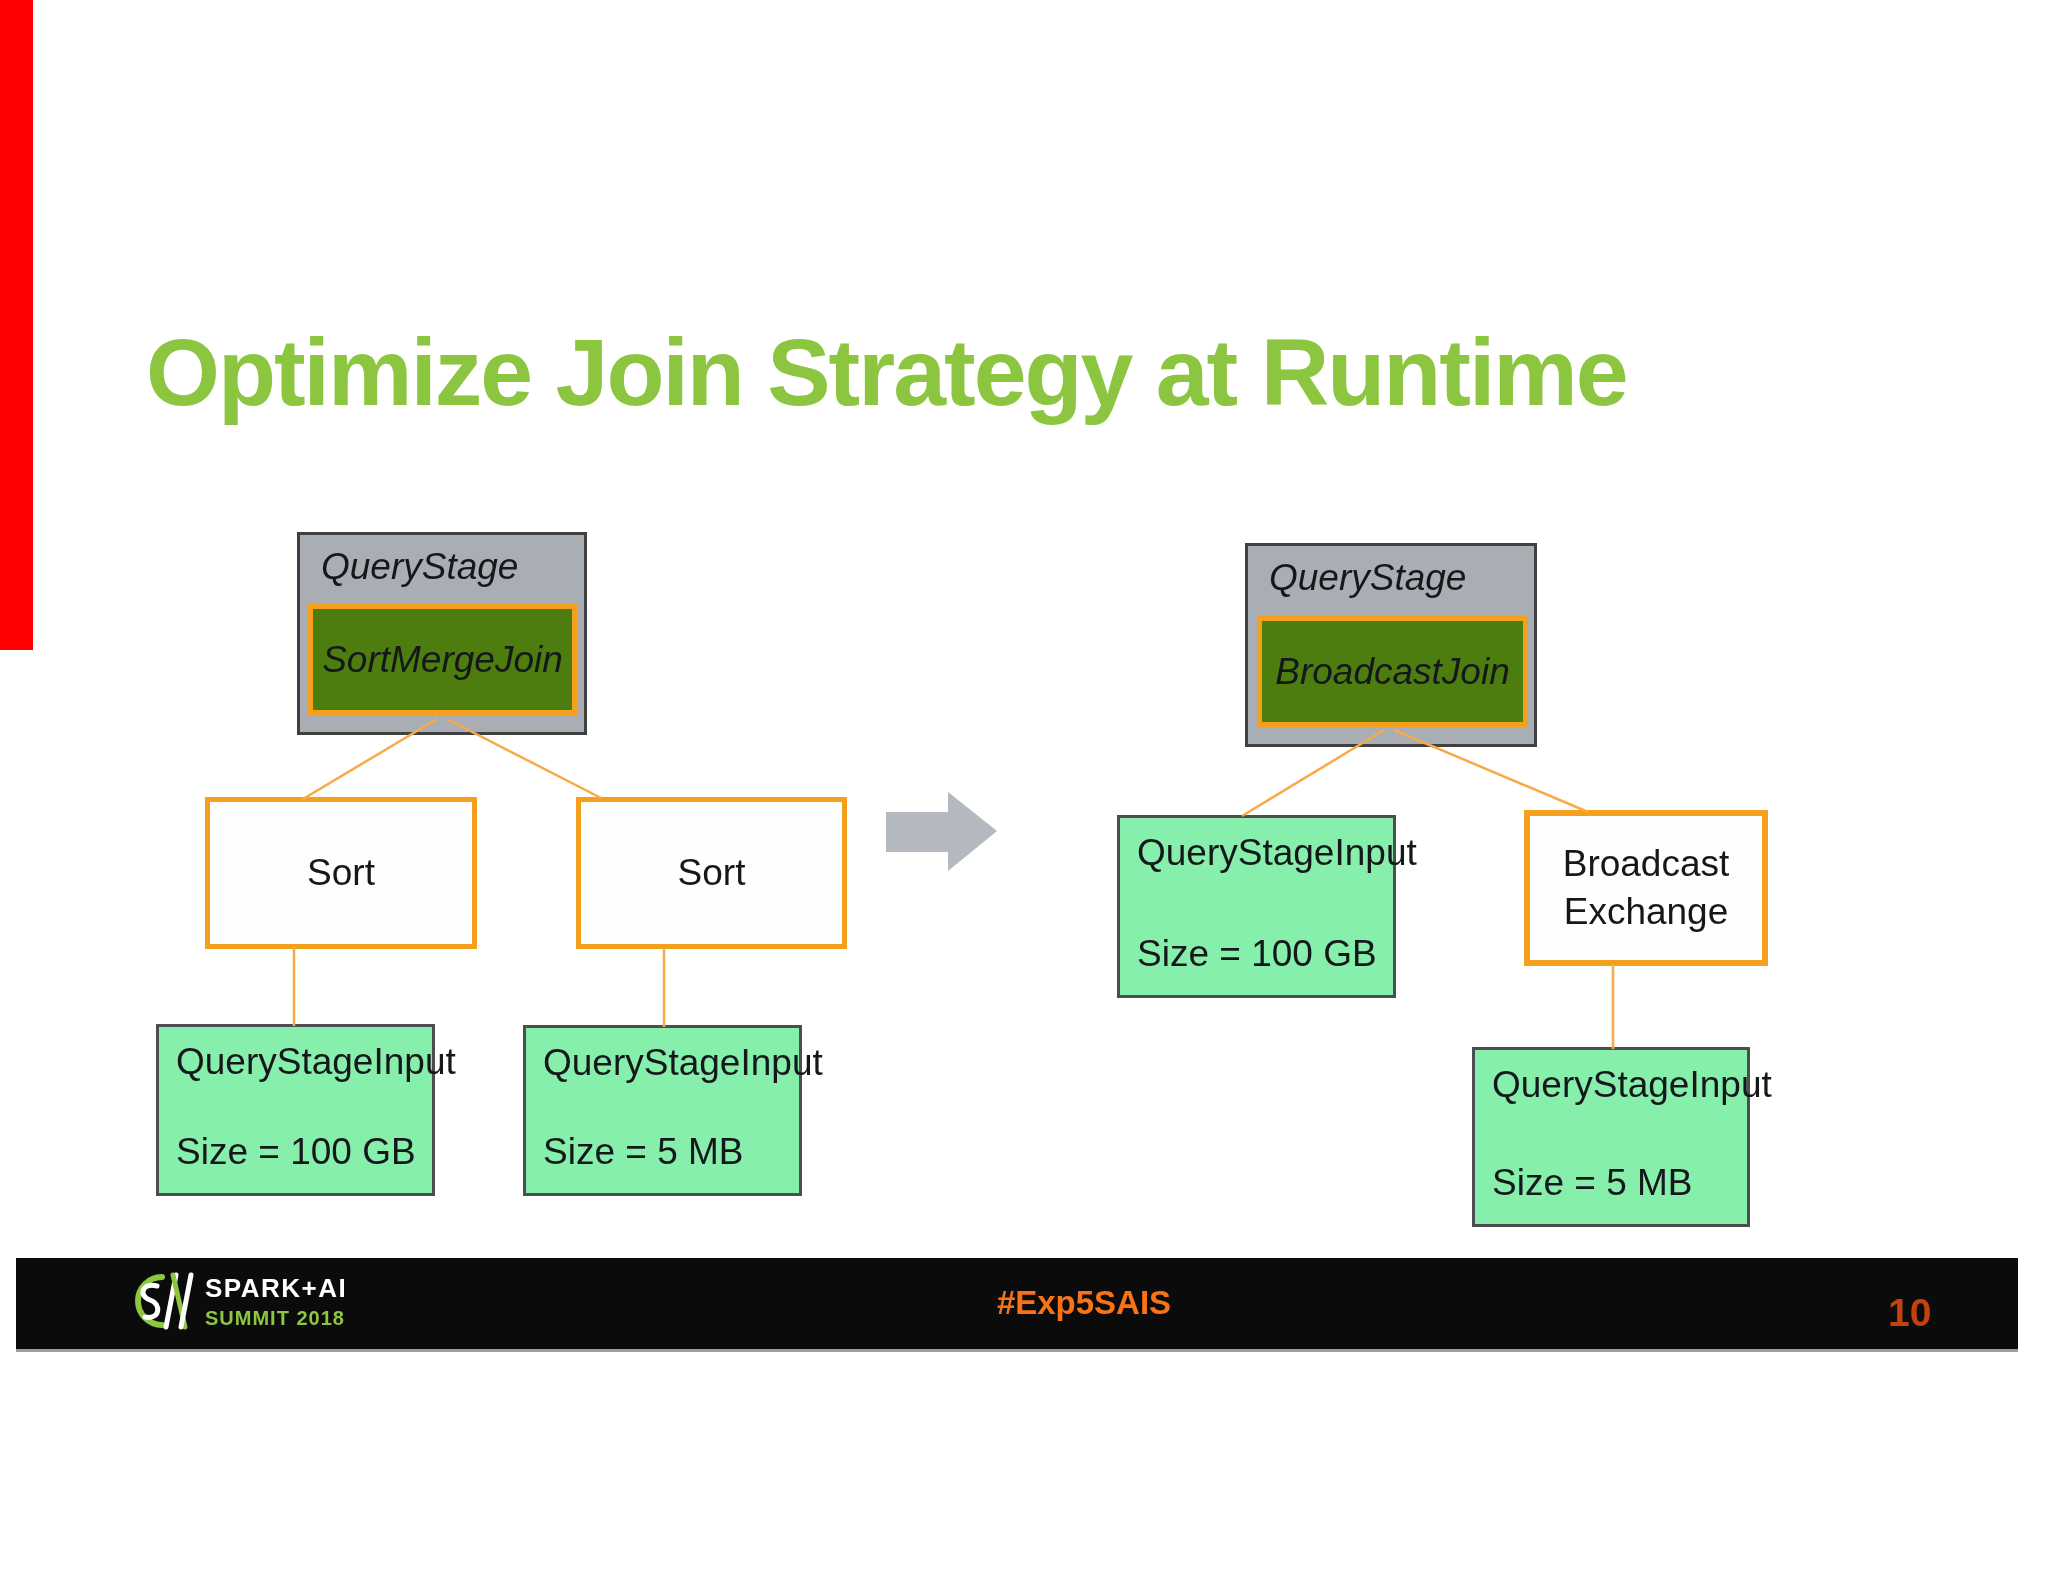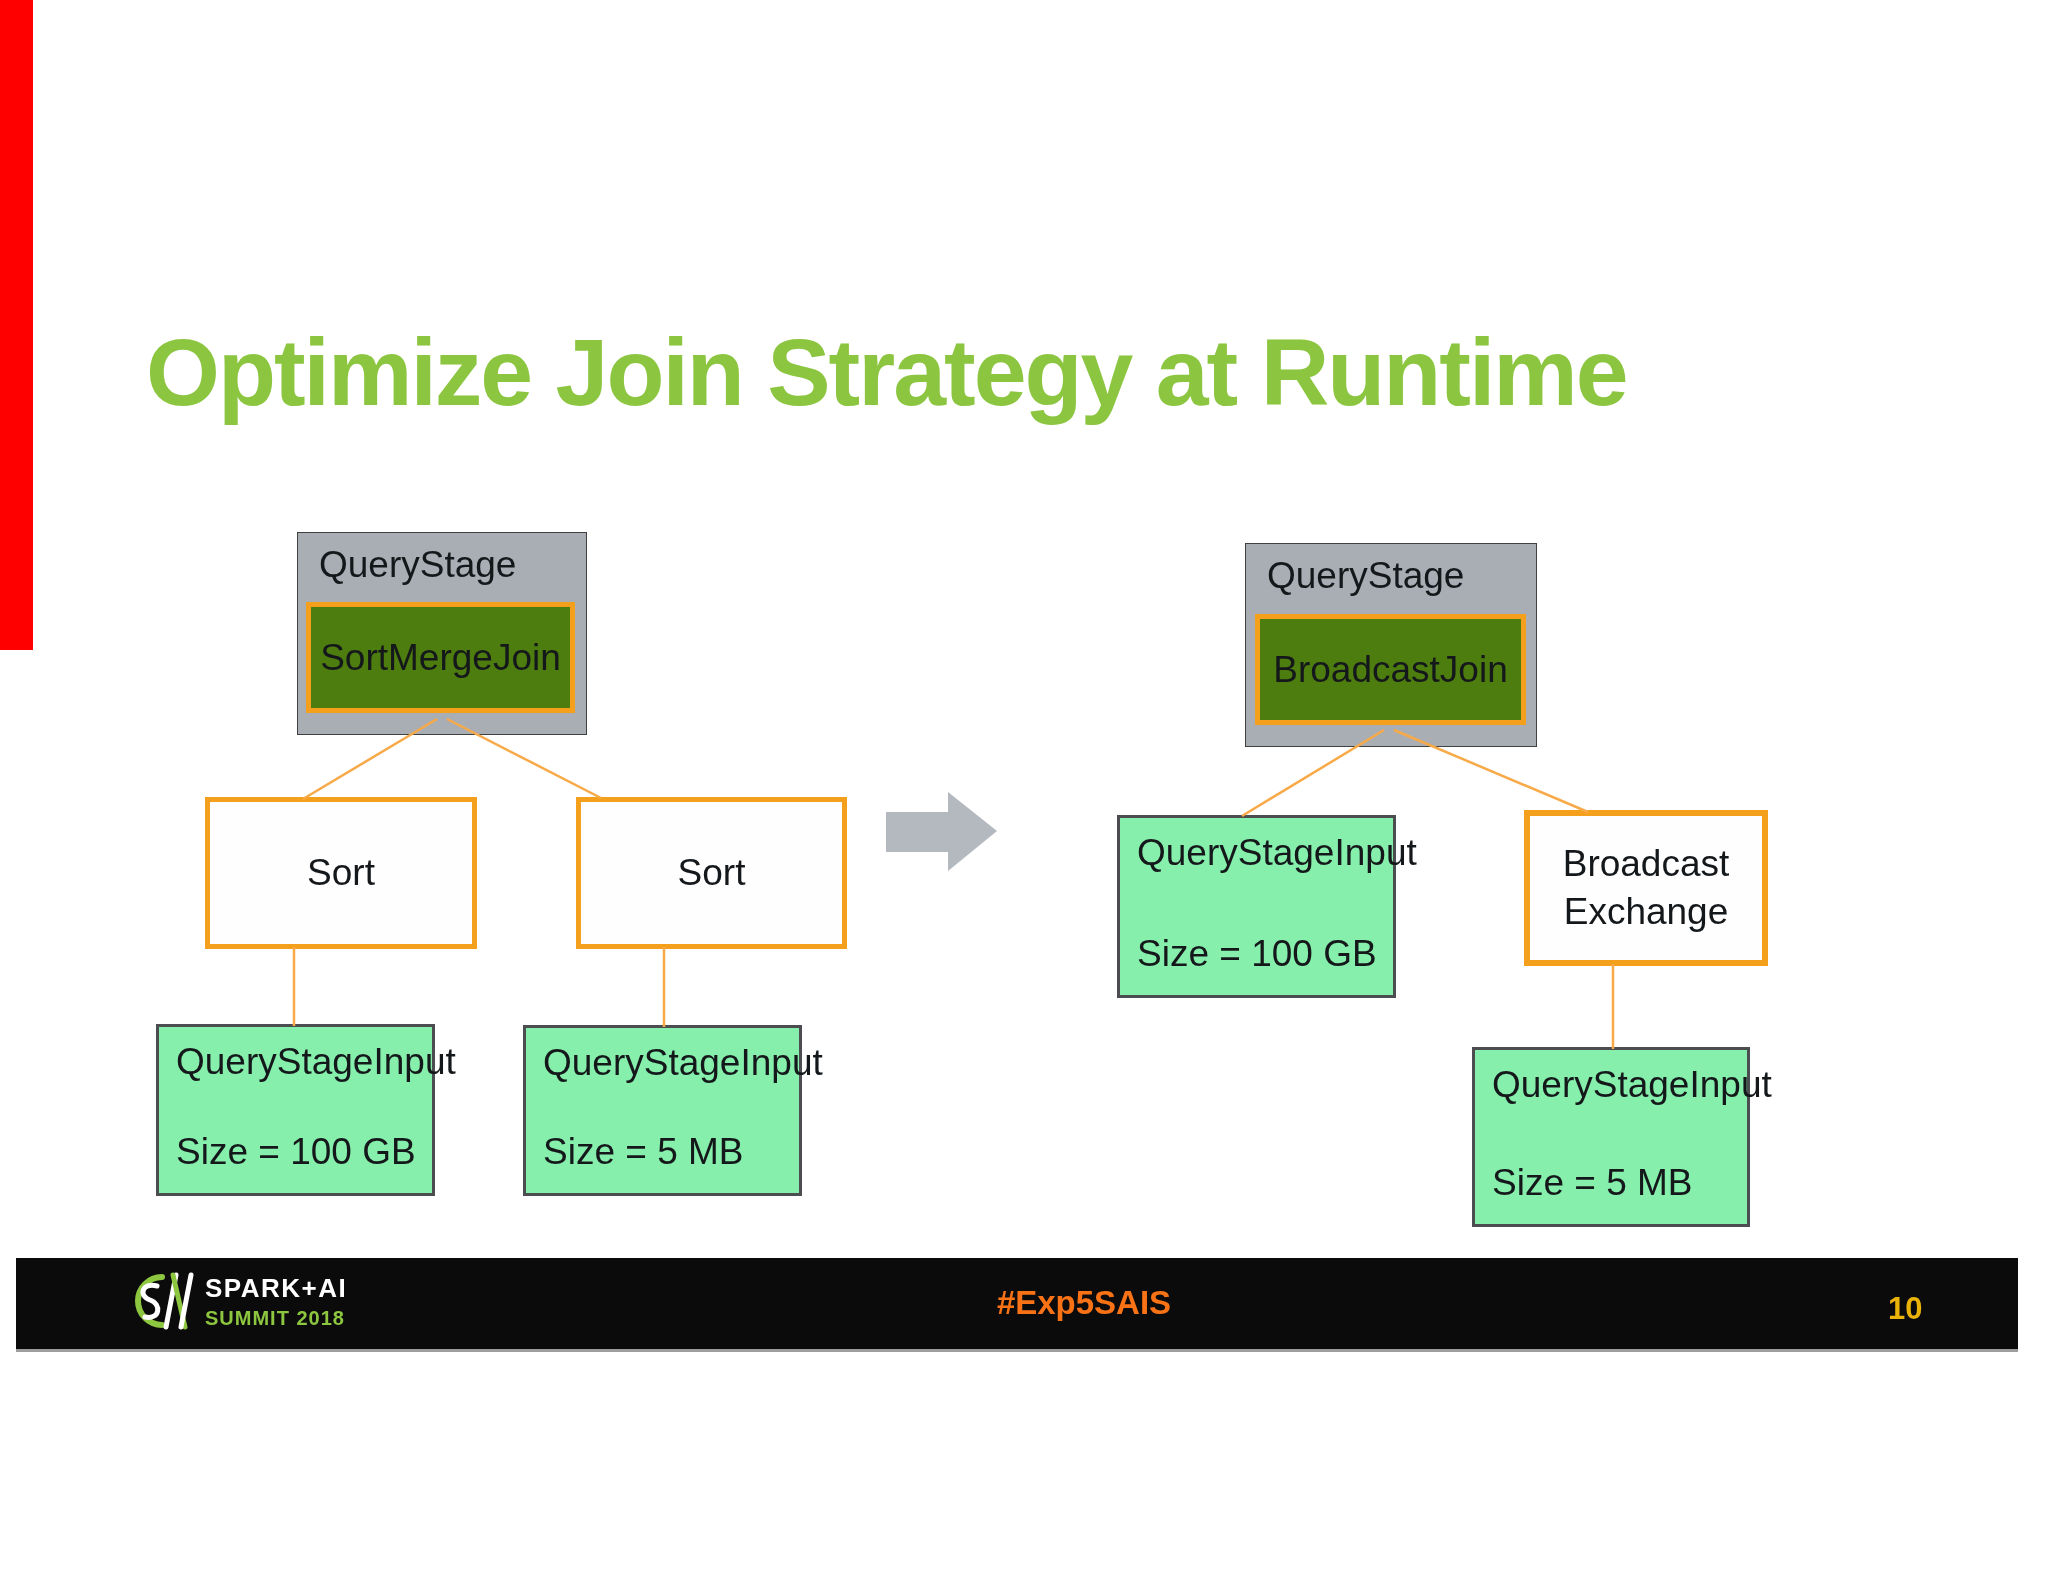--- a/index.html
+++ b/index.html
@@ -6,21 +6,21 @@
   .slide{
     position:relative;width:2048px;height:1582px;overflow:hidden;
     background:#ffffff;font-family:"Liberation Sans",sans-serif;
   }
   .red-bar{position:absolute;left:0;top:0;width:33px;height:650px;background:#fe0000;}
   .title{
     position:absolute;left:146px;top:318px;margin:0;
     font-size:95px;font-weight:bold;letter-spacing:-2px;color:#8cc640;white-space:nowrap;
   }
   
-  .qs-box{position:absolute;background:#a9aeb4;border:1px solid #404040;box-sizing:border-box;}
+  .qs-box{position:absolute;background:#a9aeb4;border:3px solid #404040;box-sizing:border-box;font-style:italic;}
   .qs-label{position:absolute;left:21px;top:11px;font-size:37px;color:#15181b;}
   .join-box{
     position:absolute;background:#4d7c0f;border:5px solid #f5a01d;box-sizing:border-box;
     display:flex;align-items:center;justify-content:center;
     font-size:37px;color:#15181b;
   }
   .orange-box{
     position:absolute;background:#fefefe;border:5px solid #f5a01d;box-sizing:border-box;
     display:flex;align-items:center;justify-content:center;text-align:center;
     font-size:37px;color:#15181b;line-height:1.3;margin-left:47px;
@@ -36,21 +36,21 @@
     background:#0b0b0c;border-bottom:3px solid #9d9d9d;box-sizing:content-box;
   }
   .logo-mark{position:absolute;left:110px;top:12px;}
   .logo-text{position:absolute;left:189px;top:17px;line-height:1;}
   .logo-line1{font-size:26px;font-weight:bold;color:#ffffff;letter-spacing:1.5px;white-space:nowrap;}
   .logo-line2{font-size:20px;font-weight:bold;color:#8dc63f;letter-spacing:1px;margin-top:7px;white-space:nowrap;}
   .hashtag{
     position:absolute;left:1068px;top:26px;transform:translateX(-50%);
     font-size:33px;font-weight:bold;color:#f97316;white-space:nowrap;
   }
-  .page-num{position:absolute;left:1872px;top:33px;font-size:31px;font-weight:bold;color:#eab308;}
+  .page-num{position:absolute;left:1872px;top:33px;font-size:39px;font-weight:bold;color:#c2410c;}
 </style>
 </head>
 <body>
 
 <div class="slide">
 
   <div class="red-bar"></div>
 
   <h1 class="title">Optimize Join Strategy at Runtime</h1>
 

